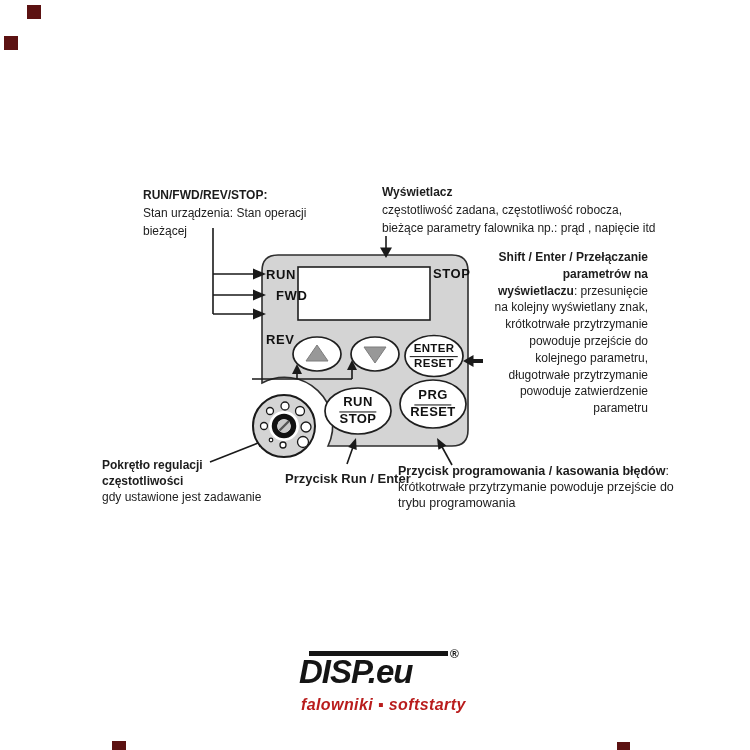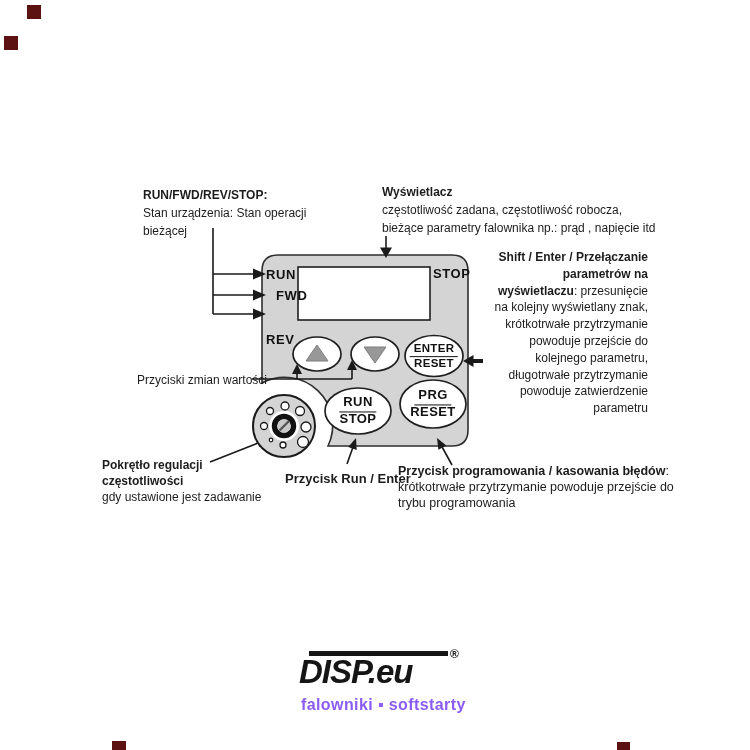--- a/index.html
+++ b/index.html
@@ -24,21 +24,21 @@
                line-height:1.12; text-align:center; }
   .btn-label .top { border-bottom:1.8px solid #111; padding:0 4px 1px 4px; }
   .btn-label.small { font-size:11.5px; letter-spacing:0.3px; }
   .btn-label.big   { font-size:13px;  letter-spacing:0.4px; }
 
   
   .logo-bar  { position:absolute; background:#151515; }
   .logo-text { position:absolute; font-weight:bold; font-style:italic; color:#151515;
                font-size:33px; letter-spacing:-1px; }
   .logo-reg  { position:absolute; font-size:12px; font-weight:bold; color:#151515; }
-  .logo-tag  { position:absolute; font-weight:bold; color:#8b5cf6;
+  .logo-tag  { position:absolute; font-weight:bold; font-style:italic; color:#b91c1c;
                font-size:16px; letter-spacing:0.4px; }
 </style>
 </head>
 <body>
 
 <div class="page">
 
   <div class="mark" style="left:27px; top:5px;  width:14px; height:14px;"></div>
   <div class="mark" style="left:4px;  top:36px; width:14px; height:14px;"></div>
   <div class="mark" style="left:112px;top:741px;width:14px; height:9px;"></div>
@@ -126,21 +126,20 @@
   <div class="note" style="left:338px; top:183px; width:290px;margin-left:44px;">
     <span class="t">Wyświetlacz</span>
     <span>częstotliwość zadana, częstotliwość robocza,</span><br>
     <span>bieżące parametry falownika np.: prąd , napięcie itd</span>
   </div>
 
   <div class="note" style="left:482px; top:249px; width:166px; font-size:12px; line-height:16.8px;text-align:right;">
     <b>Shift / Enter / Przełączanie parametrów na wyświetlaczu</b><span>: przesunięcie na kolejny wyświetlany znak, krótkotrwałe przytrzymanie powoduje przejście do kolejnego parametru, długotrwałe przytrzymanie powoduje zatwierdzenie parametru</span>
   </div>
 
-  <div class="note" style="left:137px; top:371px;">Przyciski zmian wartości</div>
 
   <div class="note" style="left:102px; top:457px; width:180px; line-height:16px;">
     <span class="t">Pokrętło regulacji częstotliwości</span>
     <span>gdy ustawione jest zadawanie</span><br>
   </div>
 
   <div class="note" style="left:285px; top:470px; font-weight:bold; font-size:13px;">Przycisk Run / Enter</div>
 
   <div class="note" style="left:398px; top:463px; width:290px; font-size:12.5px; line-height:16px;">
     <b>Przycisk programowania / kasowania błędów</b><span>: krótkotrwałe przytrzymanie powoduje przejście do trybu programowania</span>

